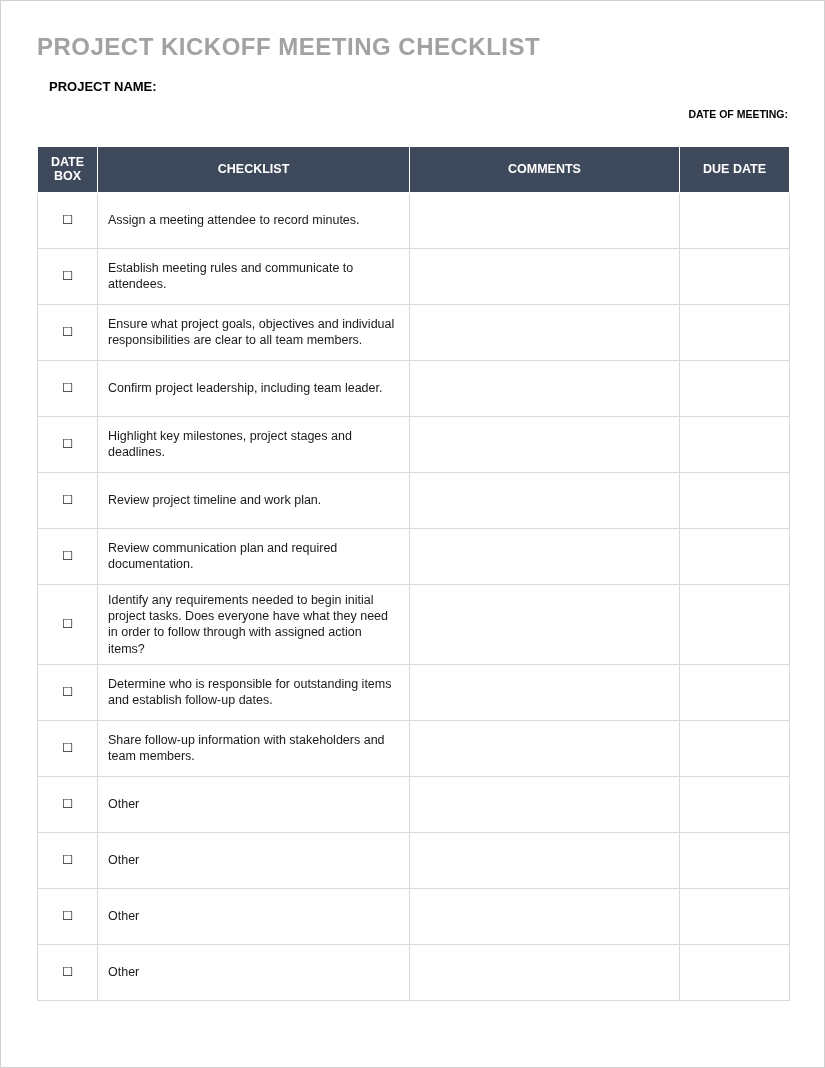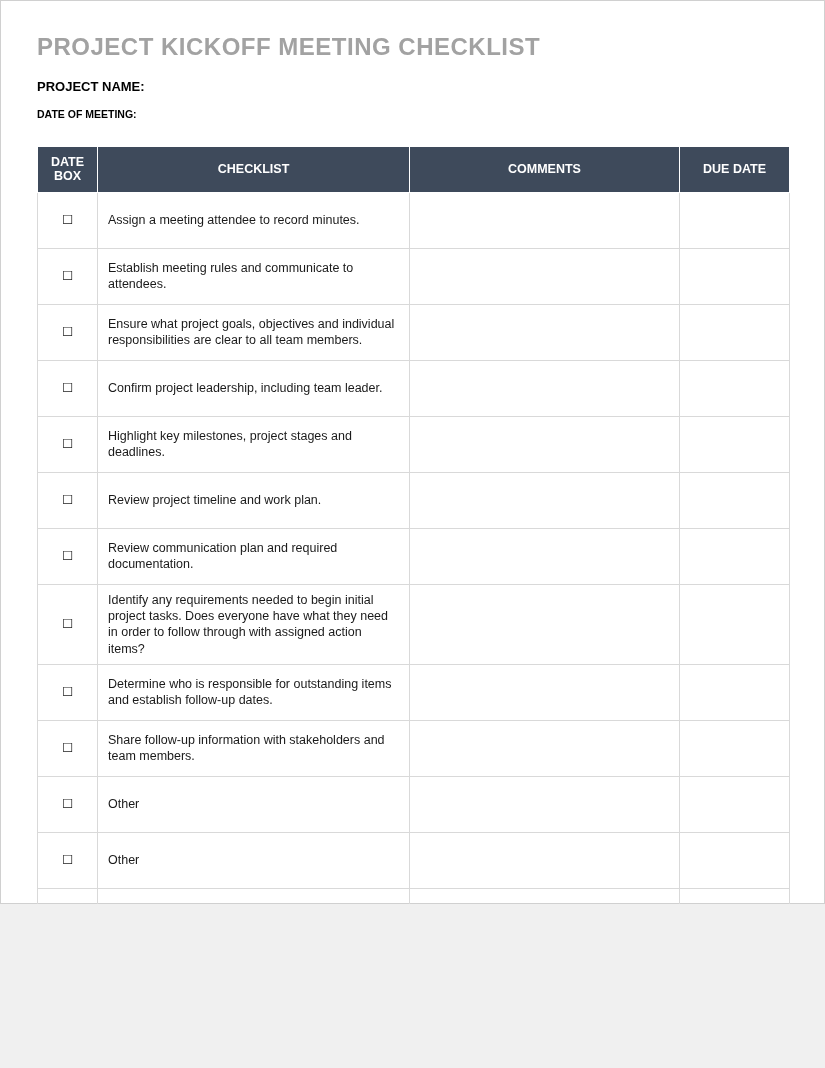--- a/index.html
+++ b/index.html
@@ -6,42 +6,43 @@
   body {
     margin: 0;
     padding: 0;
     background: #f0f0f0;
     font-family: "Century Gothic", "Futura", "Avant Garde", Arial, sans-serif;
     display: flex;
     justify-content: center;
   }
   .page {
     width: 825px;
-    height: 904px;
+    height: 1068px;
     background: #ffffff;
     border: 1px solid #d0d0d0;
     box-shadow: 0 1px 3px rgba(0,0,0,0.06);
     padding: 32px 36px;
   }
   .title {
     font-size: 24px;
     font-weight: bold;
     color: #a2a2a2;
     letter-spacing: 0.5px;
     margin: 0 0 18px 0;
   }
   .meta-line {
     font-size: 13px;
     font-weight: bold;
     color: #000;
-    margin: 0 0 6px 0;
+    margin: 0 0 6px 12px;
   }
   .meta-line.small {
     font-size: 10.5px;
     margin: 14px 0 5px 0;
+    text-align: right;
   }
   .meta-block { margin-bottom: 26px; }
   table.checklist {
     width: 100%;
     border-collapse: collapse;
     table-layout: fixed;
   }
   table.checklist th {
     background: #3e4a5b;
     color: #ffffff;

